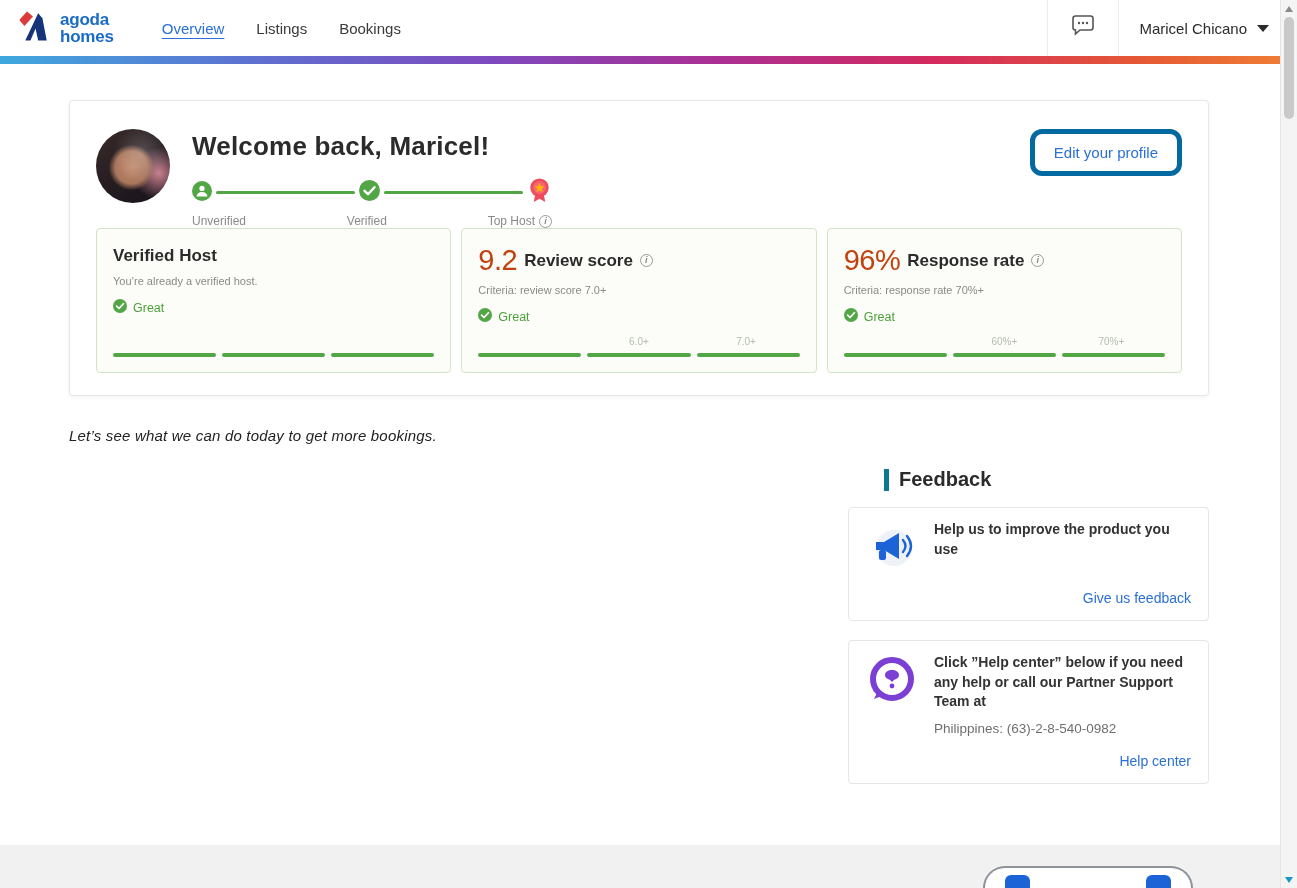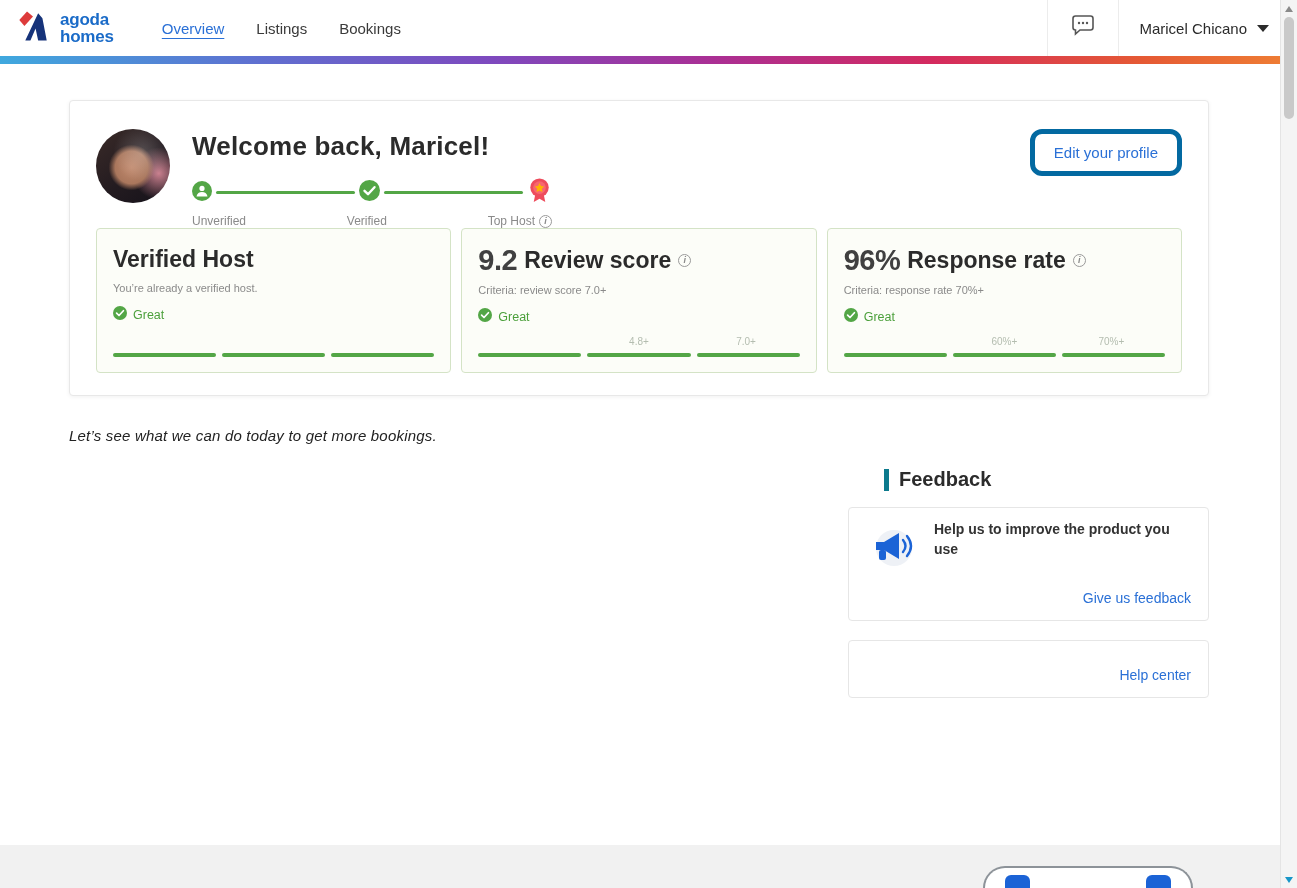--- a/index.html
+++ b/index.html
@@ -47,22 +47,22 @@
   .step-label { display:flex; align-items:center; gap:4px; }
   .edit-profile-btn { margin-left:auto; flex:0 0 auto; background:#fff; border:5px solid #0369a1; color:#2a70d6;
     border-radius:12px; padding:10px 19px; font-size:15px; font-family:inherit; cursor:pointer; }
 
   .congrats { margin:26px 0 14px; font-size:14.5px; font-weight:bold; color:#333; letter-spacing:0.2px; }
 
   .criteria-row { display:flex; gap:10px; }
   .criteria-card { flex:1 1 0; background:#fcfdf8; border:1px solid #d4e3c6; border-radius:4px;
     height:145px; padding:17px 16px 15px; display:flex; flex-direction:column; }
   .crit-title-row { display:flex; align-items:center; gap:7px; }
-  .crit-value { font-size:29px; font-weight:bold; color:#404040; letter-spacing:-0.5px; line-height:1; }
-  .crit-title { font-size:23px; font-weight:bold; color:#2b2b2b; }
+  .crit-value { font-size:29px; font-weight:normal; color:#c2410c; letter-spacing:-0.5px; line-height:1; }
+  .crit-title { font-size:17px; font-weight:bold; color:#2b2b2b; }
   .info-icon { width:13px; height:13px; border:1px solid #9a9a9a; border-radius:50%; color:#8a8a8a;
     font-size:9px; line-height:11px; text-align:center; display:inline-block; font-style:italic; font-weight:bold; }
   .crit-subtitle { margin-top:9px; font-size:11px; color:#8a8a8a; }
   .crit-status { margin-top:12px; display:flex; align-items:center; gap:6px; font-size:12.5px; color:#4ca03c; }
   .crit-progress { margin-top:auto; }
   .milestones { display:flex; height:13px; margin-bottom:4px; font-size:10px; color:#b4bdb0; }
   .milestones span { flex:1 1 0; text-align:center; }
   .segments { display:flex; gap:6px; }
   .segment { flex:1 1 0; height:4px; border-radius:2px; background:#53a646; }
 
@@ -238,21 +238,21 @@
             <svg width="14" height="14" viewBox="0 0 14 14">
               <circle cx="7" cy="7" r="7" fill="#53a646"></circle>
               <path d="M3.6 7.2 L6 9.5 L10.4 4.7" stroke="#fff" stroke-width="1.7" fill="none" stroke-linecap="round" stroke-linejoin="round"></path>
             </svg>
           </span>
           <span>Great</span>
         </div>
         <div class="crit-progress">
           <div class="milestones">
             <span></span>
-            <span>4.8+</span>
+            <span>6.0+</span>
             <span>7.0+</span>
           </div>
           <div class="segments">
             <span class="segment"></span>
             <span class="segment"></span>
             <span class="segment"></span>
           </div>
         </div>
       </div>
 
@@ -311,20 +311,34 @@
               <path d="M37 20 Q42 26 37 32" stroke="#1b63d6" stroke-width="2.4" fill="none" stroke-linecap="round"></path>
               <path d="M41 16 Q49 26 41 36" stroke="#1b63d6" stroke-width="2.4" fill="none" stroke-linecap="round"></path>
             </svg>
           </span>
           <span class="fb-text">Help us to improve the product you use</span>
         </div>
         <a class="fb-link">Give us feedback</a>
       </div>
 
       <div class="fb-card">
+        <div class="fb-row">
+          <span class="fb-icon">
+            <svg width="52" height="52" viewBox="0 0 52 52">
+              <circle cx="26" cy="26" r="19" fill="none" stroke="#7b3fd4" stroke-width="6"></circle>
+              <path d="M19 22 C19 19 22 17 26 17 C30 17 33 19 33 22 C33 25 30 26 28 27 L26 29 L24 27 C22 26 19 25 19 22 Z" fill="#7b3fd4"></path>
+              <circle cx="26" cy="33" r="2.4" fill="#7b3fd4"></circle>
+              <path d="M12 38 L8 46 L18 42" fill="#7b3fd4"></path>
+            </svg>
+          </span>
+          <span class="fb-text">
+            <span>Click ”Help center” below if you need any help or call our Partner Support Team at</span>
+            <span class="fb-phone" style="display:block;">Philippines: (63)-2-8-540-0982</span>
+          </span>
+        </div>
         <a class="fb-link">Help center</a>
       </div>
     </div>
   </div>
 
 </div>
 
 <div class="bottom-strip"></div>
 
 <div class="floating-widget">

